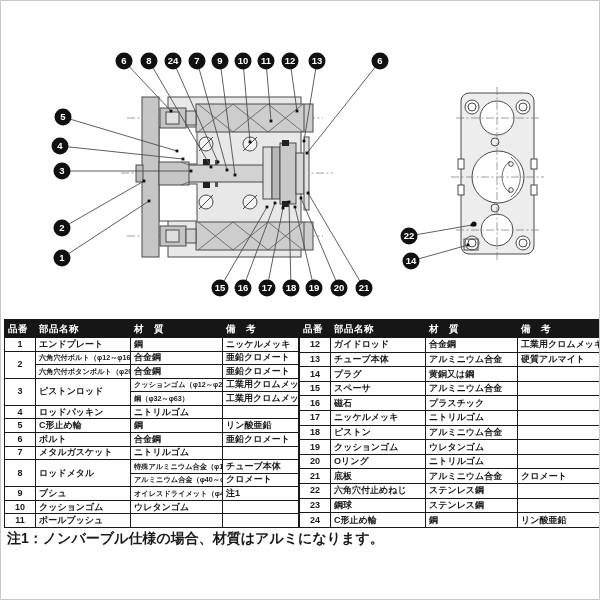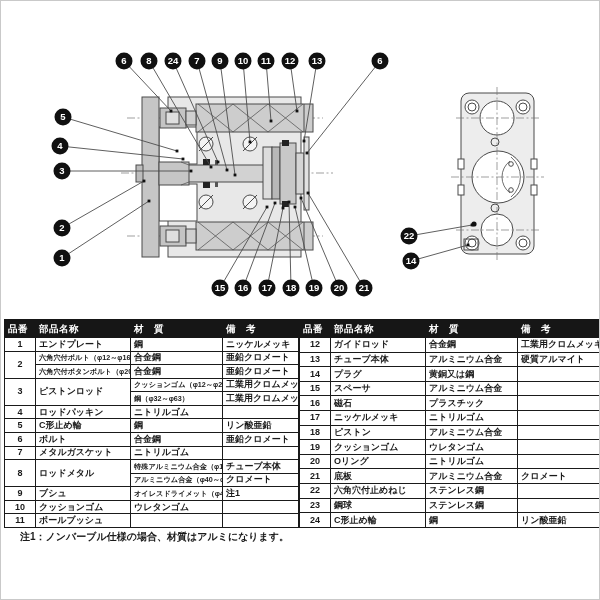--- a/index.html
+++ b/index.html
@@ -12,21 +12,21 @@
               font-size:9px;font-weight:bold;line-height:1;}
   table.parts th{background:#161616;color:#fff;border:1px solid #161616;
                  font-size:9.5px;text-align:left;padding:2px 3px;height:13px;
                  letter-spacing:.5px;}
   table.parts td{border:1px solid #1a1a1a;padding:0 3px;overflow:hidden;
                  white-space:nowrap;height:12px;}
   table.parts td.num{text-align:center;padding:0 1px;}
   table.parts td.sm{font-size:7.2px;}
   #t-left{width:294px;}
   #t-right{width:300px;}
-  #footnote{position:absolute;left:19px;top:529px;font-size:10px;font-weight:bold;}
+  #footnote{position:absolute;left:6px;top:529px;font-size:14px;font-weight:bold;}
   .cl-line{stroke:#4d4d4d;stroke-width:0.9;}
   .cl-dot{fill:#111;}
   .cl-circle{fill:#101010;}
   .cl-num{fill:#ffffff;font-size:9.5px;font-weight:bold;
           font-family:"Liberation Sans",sans-serif;text-anchor:middle;}
 </style>
 </head>
 <body>
 
 <div id="page">

